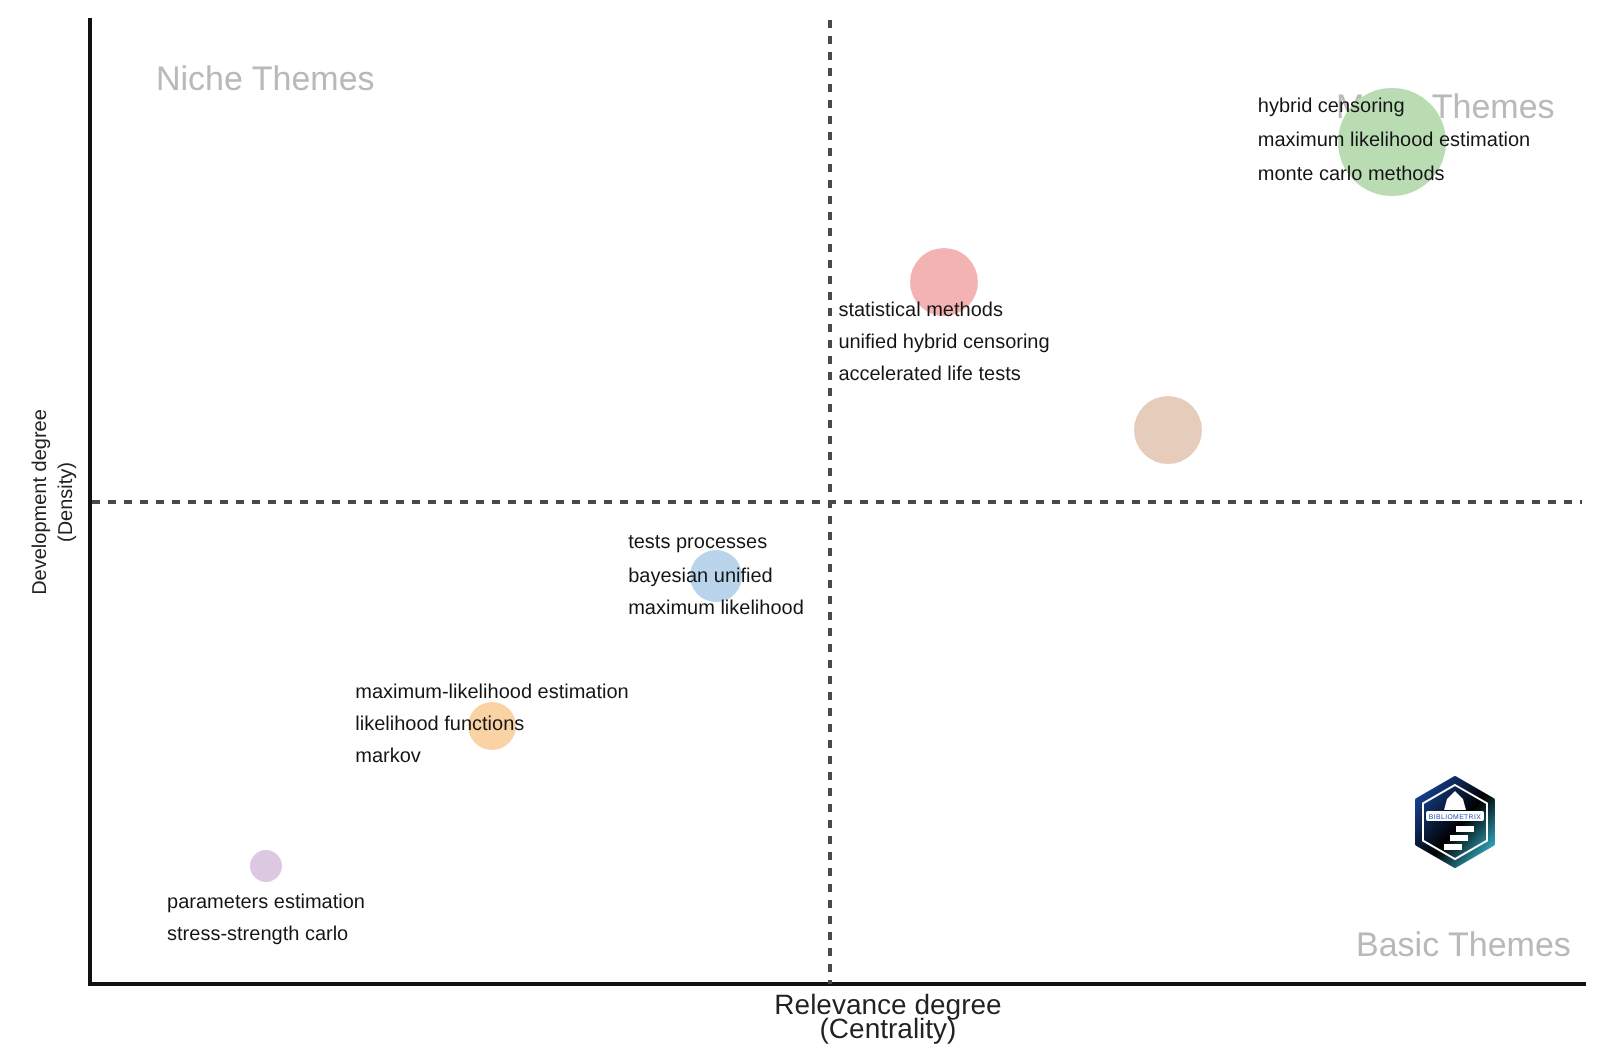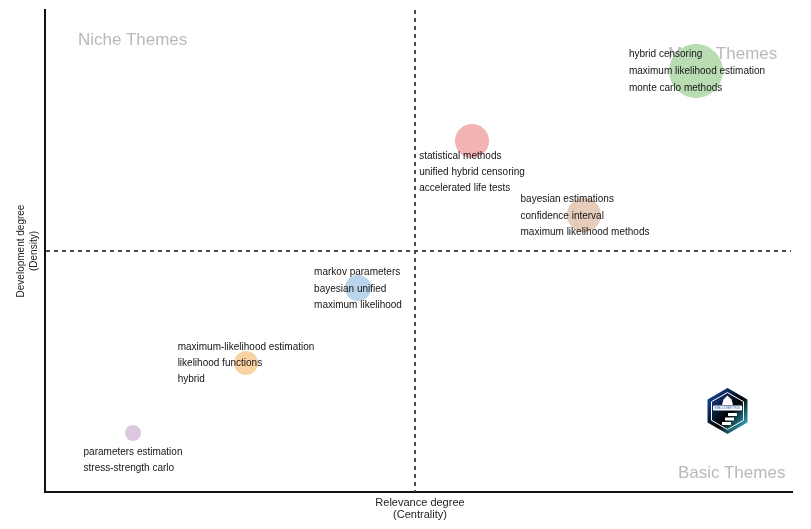--- a/index.html
+++ b/index.html
@@ -15,22 +15,22 @@
     background:repeating-linear-gradient(to bottom,#4a4a4a 0 4px,transparent 4px 8px);}
   .dash-h{position:absolute;left:46px;top:250px;width:745px;height:2px;
     background:repeating-linear-gradient(to right,#4a4a4a 0 4px,transparent 4px 8px);}
   
   .quad{position:absolute;font-size:17px;color:#b9b9b9;white-space:nowrap;}
   .quad.niche{left:78px;top:30px;}
   .quad.motor{left:668px;top:44px;}
   .quad.emerging{left:78px;top:445px;line-height:16px;}
   .quad.basic{left:678px;top:463px;}
   
-  .axis-title-x{position:absolute;left:420px;top:496px;transform:translateX(-50%);
-    text-align:center;font-size:11px;line-height:12px;color:#222;white-space:nowrap;}
+  .axis-title-x{position:absolute;left:444px;top:496px;transform:translateX(-50%);
+    text-align:center;font-size:14px;line-height:12px;color:#222;white-space:nowrap;}
   .axis-title-y{position:absolute;left:-43px;top:238px;width:140px;height:26px;
     transform:rotate(-90deg);text-align:center;font-size:10px;line-height:13px;color:#222;white-space:nowrap;}
   
   .bubble{position:absolute;border-radius:50%;z-index:1;}
   .b0{left:669px;top:44px;width:54px;height:54px;}
   .b1{left:455px;top:124px;width:34px;height:34px;}
   .b2{left:567px;top:198px;width:34px;height:34px;}
   .b3{left:345px;top:275px;width:26px;height:26px;}
   .b4{left:234px;top:351px;width:24px;height:24px;}
   .b5{left:125px;top:425px;width:16px;height:16px;}
@@ -72,34 +72,29 @@
   <div class="labels l0">
     <div>hybrid censoring</div>
     <div>maximum likelihood estimation</div>
     <div>monte carlo methods</div>
   </div>
   <div class="labels l1">
     <div>statistical methods</div>
     <div>unified hybrid censoring</div>
     <div>accelerated life tests</div>
   </div>
-  <div class="labels l2">
-    <div>bayesian estimations</div>
-    <div>confidence interval</div>
-    <div>maximum likelihood methods</div>
-  </div>
   <div class="labels l3">
-    <div>markov parameters</div>
+    <div>tests processes</div>
     <div>bayesian unified</div>
     <div>maximum likelihood</div>
   </div>
   <div class="labels l4">
     <div>maximum-likelihood estimation</div>
     <div>likelihood functions</div>
-    <div>hybrid</div>
+    <div>markov</div>
   </div>
   <div class="labels l5">
     <div>parameters estimation</div>
     <div>stress-strength carlo</div>
   </div>
 
   <div class="axis-title-x">
     <div>Relevance degree</div>
     <div>(Centrality)</div>
   </div>

